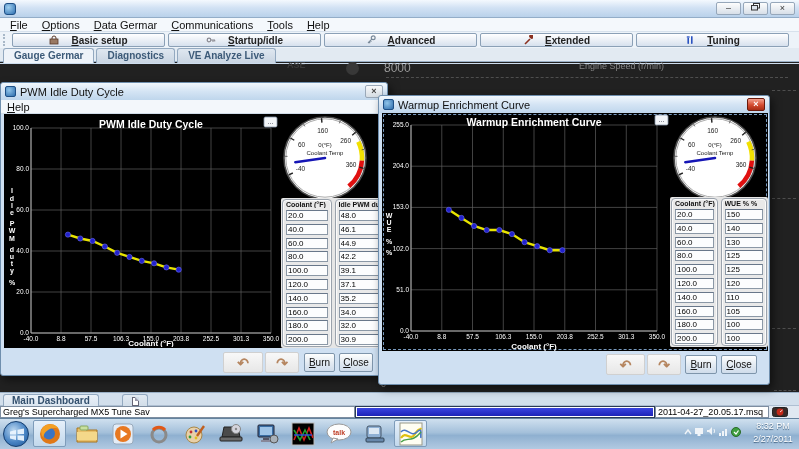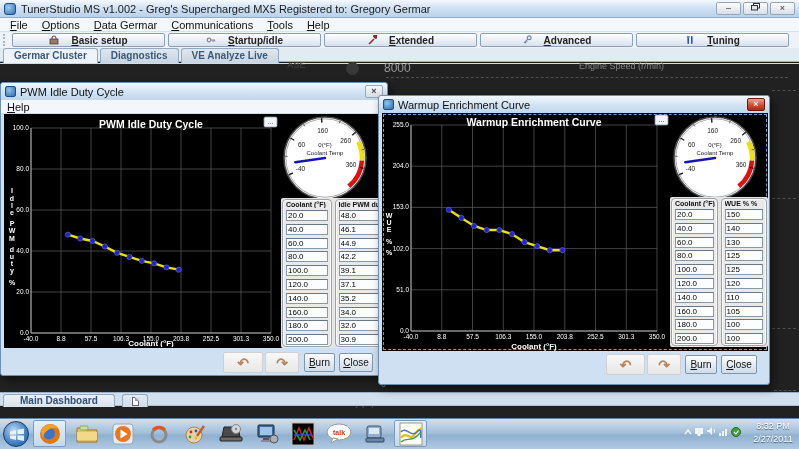--- a/index.html
+++ b/index.html
@@ -79,21 +79,21 @@
   .cmd{position:absolute;background:linear-gradient(#fdfefe,#e2eaf2 55%,#cfdceb);
     border:1px solid #7e95ab;border-radius:2px;font-size:10px;color:#111;
     display:flex;align-items:center;justify-content:center;}
   .arrbtn{position:absolute;background:linear-gradient(#f8f8f8,#e7e7e7);border:1px solid #d0d0d0;
     border-radius:2px;color:#b5855f;font-size:14px;display:flex;align-items:center;justify-content:center;
     font-weight:bold;}
 
   
   .dashtabs{position:absolute;left:0;top:392px;width:799px;height:14px;background:#d2dfec;
     border-top:1px solid #9ab0c6;border-bottom:1px solid #aebfd2;}
-  .dtab{position:absolute;left:3px;top:1px;height:13px;padding:0 16px;font-size:10px;font-weight:bold;
+  .dtab{position:absolute;left:3px;top:1px;height:13px;padding:0 8px;font-size:10px;font-weight:bold;
     color:#33506e;background:linear-gradient(#eaf0f7,#d9e4ef);border:1px solid #93a9c0;border-bottom:none;
     border-radius:3px 3px 0 0;line-height:12px;}
   .dtab2{position:absolute;left:122px;top:1px;width:26px;height:13px;
     background:linear-gradient(#e2eaf2,#d0dce8);border:1px solid #93a9c0;border-bottom:none;
     border-radius:3px 3px 0 0;display:flex;align-items:center;justify-content:center;}
   .doc-ico{width:7px;height:9px;background:#fff;border:1px solid #667;position:relative;}
   .doc-ico::after{content:"";position:absolute;right:-1px;top:-1px;border:2px solid;
     border-color:#d0dce8 #d0dce8 #99a #99a;}
 
   .statusbar{position:absolute;left:0;top:406px;width:799px;height:12px;background:#e0e8f1;}
@@ -123,21 +123,20 @@
   .clock{position:absolute;left:748px;top:420px;width:50px;text-align:center;color:#fff;
     font-size:9px;line-height:13px;text-shadow:0 1px 1px #3a5a7a;}
 </style>
 </head>
 <body>
 
 <div id="screen">
 
   <div class="titlebar">
     <div class="app-ico"></div>
-    <span class="title-text">TunerStudio MS v1.002 - Greg's Supercharged MX5 Registered to: Gregory Germar</span>
     <div class="win-btns">
       <div class="win-btn">–</div>
       <div class="win-btn">
         <svg width="9" height="8" viewBox="0 0 9 8">
             <rect x="2.5" y="0.5" width="6" height="4.5" fill="none" stroke="#333"></rect>
             <rect x="0.5" y="2.5" width="6" height="4.5" fill="#dde4ec" stroke="#333"></rect>
           </svg>
       </div>
       <div class="win-btn">×</div>
     </div>
@@ -162,45 +161,45 @@
     </div>
     <div class="tbtn">
       <svg class="tico" viewBox="0 0 10 10">
           <circle cx="3" cy="5" r="1.8" fill="none" stroke="#8a8a92" stroke-width="1.2"></circle>
           <path d="M5 5h4M7 5v2M8.7 5v1.4" stroke="#8a8a92" stroke-width="1.1" fill="none"></path>
         </svg>
       <span class="mn">Startup/idle</span>
     </div>
     <div class="tbtn">
       <svg class="tico" viewBox="0 0 10 10">
+          <circle cx="7.2" cy="2.8" r="1.9" fill="none" stroke="#7a8a9a" stroke-width="1.2"></circle>
+          <path d="M5.8 4.2L2 8M3 7l1.2 1.2M4.4 5.6l1 1" stroke="#7a8a9a" stroke-width="1.1" fill="none"></path>
+        </svg>
+      <span class="mn">Advanced</span>
+    </div>
+    <div class="tbtn">
+      <svg class="tico" viewBox="0 0 10 10">
           <path d="M2 9L7 4" stroke="#8a3020" stroke-width="1.6"></path>
           <path d="M6 1.5a2.4 2.4 0 1 1 2.5 2.5L7 3z" fill="#8a3020"></path>
         </svg>
       <span class="mn">Extended</span>
-    </div>
-    <div class="tbtn">
-      <svg class="tico" viewBox="0 0 10 10">
-          <circle cx="7.2" cy="2.8" r="1.9" fill="none" stroke="#7a8a9a" stroke-width="1.2"></circle>
-          <path d="M5.8 4.2L2 8M3 7l1.2 1.2M4.4 5.6l1 1" stroke="#7a8a9a" stroke-width="1.1" fill="none"></path>
-        </svg>
-      <span class="mn">Advanced</span>
     </div>
     <div class="tbtn">
       <svg class="tico" viewBox="0 0 10 10">
           <rect x="2.4" y="1" width="1.6" height="8" rx="0.8" fill="#2a52c0"></rect>
           <rect x="6" y="1" width="1.6" height="8" rx="0.8" fill="#2a52c0"></rect>
           <rect x="1.8" y="1" width="2.8" height="2" fill="#6a86d4"></rect>
         </svg>
       <span class="mn">Tuning</span>
     </div>
   </div>
 
   <div class="tabrow"></div>
   <div class="tabs">
-    <div class="tab sel">Germar Cluster</div>
+    <div class="tab sel">Gauge Germar</div>
     <div class="tab">Diagnostics</div>
     <div class="tab">VE Analyze Live</div>
   </div>
 
   <div class="content"></div>
   <span class="bgtext" style="left:287px;top:60px;font-size:9px;font-weight:bold;color:#3b3b3b;">ASE</span>
   <div class="bgcircle" style="left:346px;top:62px;width:13px;height:13px;"></div>
   <span class="bgtext" style="left:384px;top:61px;font-size:12px;color:#9a9a9a;">8000</span>
   <span class="bgtext" style="left:556px;top:61px;font-size:9px;color:#848484;padding-left:23px;">Engine Speed (r/min)</span>
   <div class="dashline" style="left:386px;top:77px;width:402px;"></div>
@@ -477,20 +476,32 @@
       </div>
   </div>
 
   <div class="dashtabs">
     <div class="dtab">Main Dashboard</div>
     <div class="dtab2">
       <div class="doc-ico"></div>
     </div>
   </div>
 
+  <div class="statusbar">
+    <div class="status-field">Greg's Supercharged MX5 Tune Sav</div>
+    <div class="progress">
+        <div class="progress-fill"></div>
+      </div>
+    <div class="file-field">2011-04-27_20.05.17.msq</div>
+    <svg class="sb-ico" width="16" height="10" viewBox="0 0 16 10">
+        <rect x="0.5" y="0.5" width="15" height="9" rx="2" fill="#3a2a28" stroke="#222"></rect>
+        <circle cx="8" cy="5" r="3.4" fill="#c42818"></circle>
+        <path d="M8 5L10.5 3" stroke="#fff" stroke-width="0.8"></path>
+      </svg>
+  </div>
 
   <div class="taskbar">
     <div class="orb">
       <svg width="16" height="16" viewBox="0 0 16 16">
         <path d="M1 4.5L7 3v4.5H1zM8.5 2.7L15 1.5V7H8.5zM1 8.5h6V13L1 11.5zM8.5 8.5H15V14l-6.5-1.2z" fill="#eef6ff" opacity="0.92"></path>
       </svg>
     </div>
   </div>
   <div class="tk framed" style="left:33px;">
     <svg width="24" height="24" viewBox="0 0 24 24">

